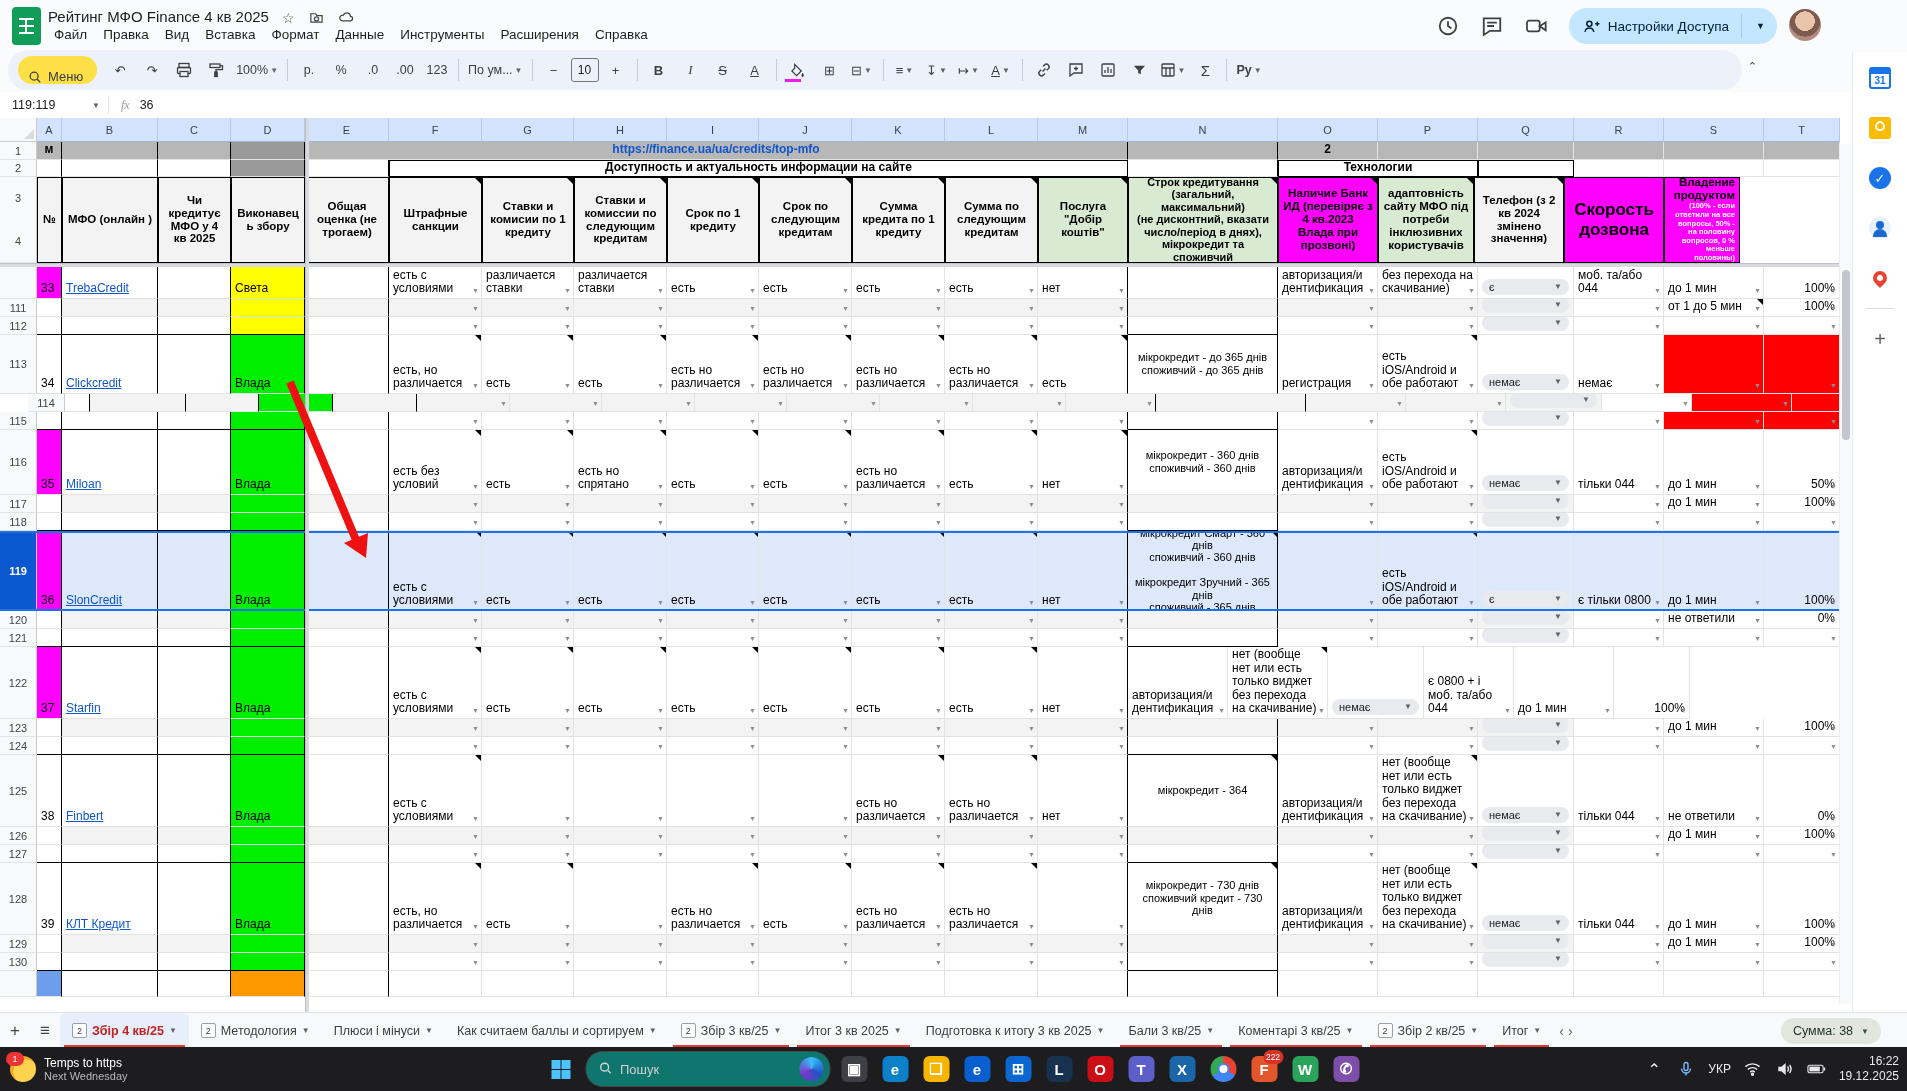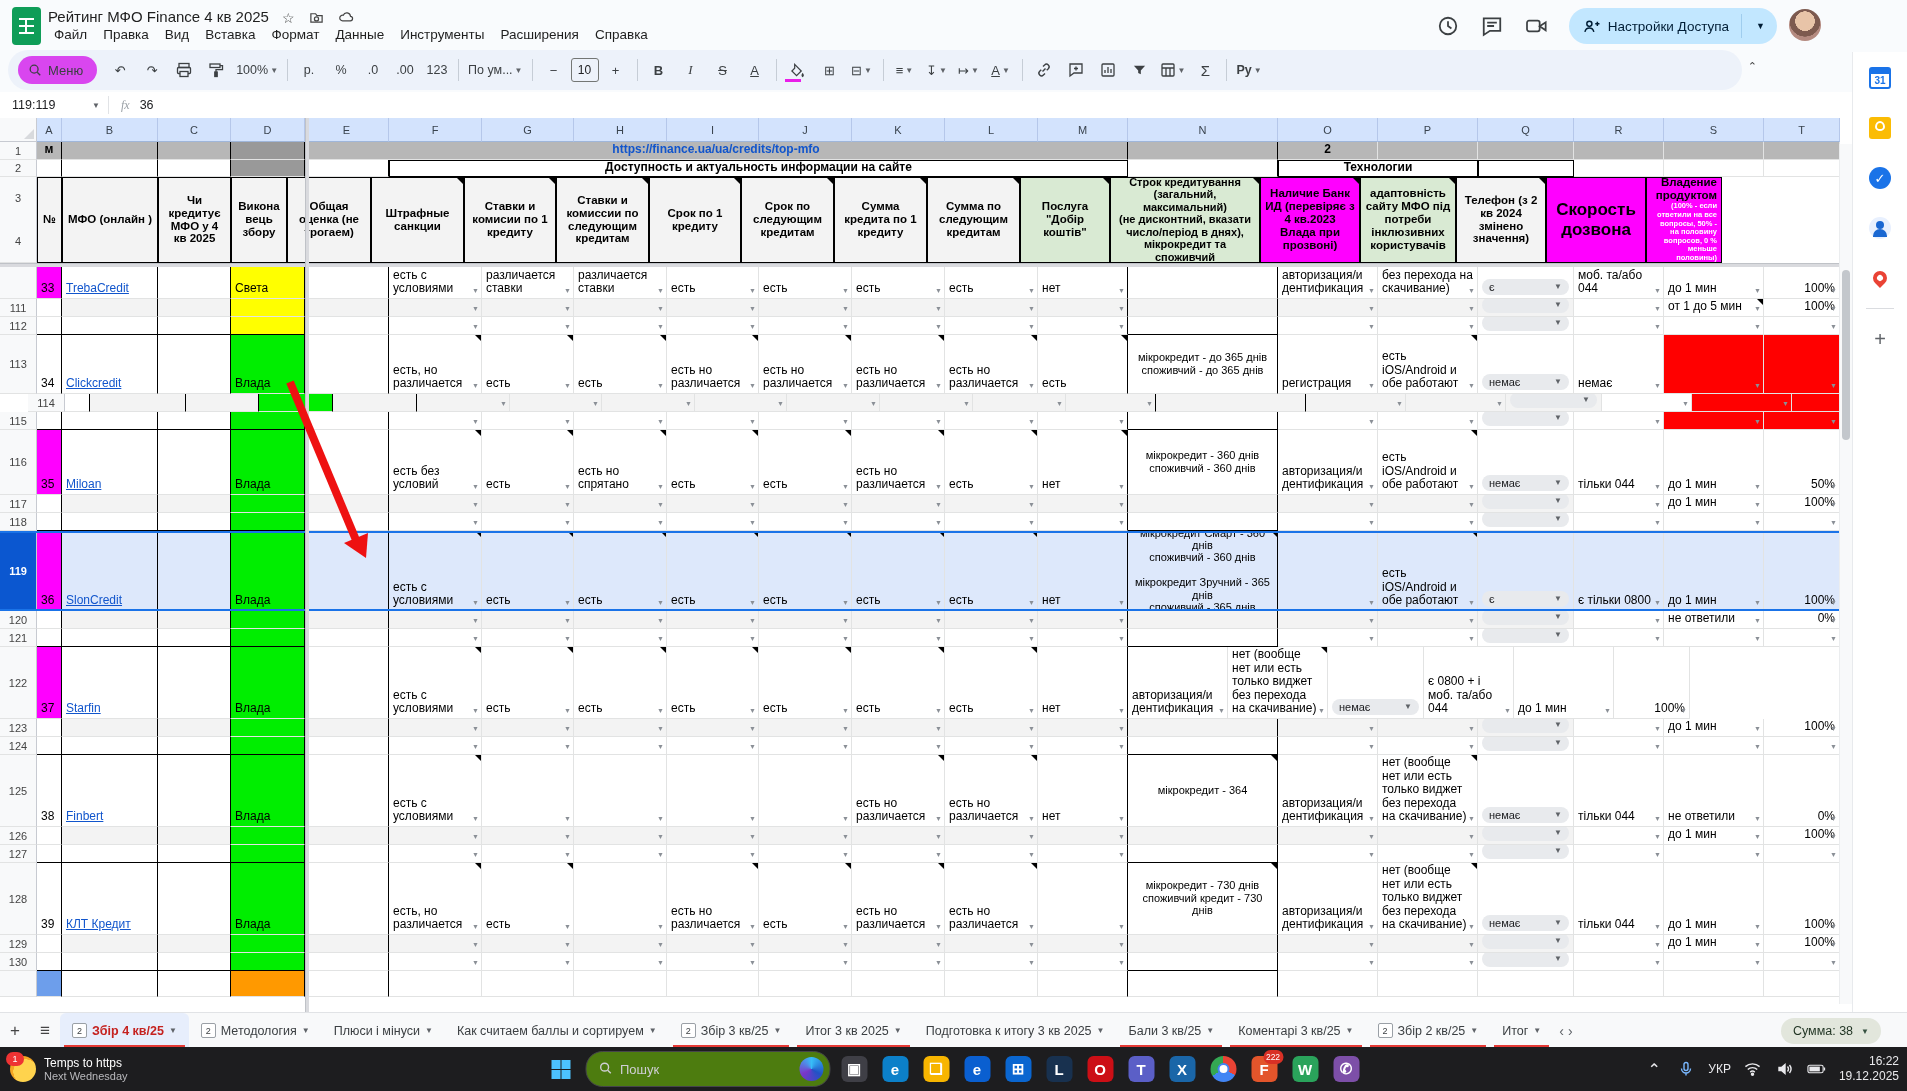--- a/index.html
+++ b/index.html
@@ -24,21 +24,21 @@
   .share-btn .car{font-size:9px;color:#001d35;padding:0 6px;}
   .avatar{position:absolute;right:86px;top:9px;width:32px;height:32px;border-radius:50%;
     background:radial-gradient(circle at 50% 38%,#e8c4a8 0 38%,#7d5a4f 39% 60%,#b48a80 61%);}
   
   .toolbar{position:absolute;top:50px;left:8px;width:1734px;height:40px;background:#edf2fa;border-radius:22px;display:flex;align-items:center;padding:0 10px;box-sizing:border-box;}
   .tb{display:flex;align-items:center;gap:2px;}
   .tb .it{min-width:24px;height:26px;display:flex;align-items:center;justify-content:center;border-radius:4px;color:#3c4043;font-size:13px;padding:0 3px;}
   .tb .txt{font-size:12.5px;color:#3c4043;}
   .tb .car{font-size:8px;color:#5f6368;margin-left:2px;}
   .tbsep{width:1px;height:22px;background:#c6cdd6;margin:0 6px;}
-  .menu-pill{display:flex;align-items:center;background:#d946ef;border-radius:16px;height:28px;padding:0 14px 0 10px;gap:6px;color:#3c4043;font-size:13px;}
+  .menu-pill{display:flex;align-items:flex-end;background:#fde047;border-radius:16px;height:28px;padding:0 14px 0 10px;gap:6px;color:#3c4043;font-size:13px;}
   .fontsize-box{width:26px;height:22px;border:1px solid #747775;border-radius:3px;display:flex;align-items:center;justify-content:center;font-size:12px;color:#202124;background:#edf2fa;}
   .fill-ic{position:relative;}
   .fill-ic::after{content:"";position:absolute;left:2px;bottom:1px;width:16px;height:3px;background:#e91ee9;}
   .collapse-ic{position:absolute;right:150px;top:60px;color:#444;font-size:11px;}
   
   .fxbar{position:absolute;top:92px;left:0;width:1852px;height:26px;background:#fff;border-bottom:1px solid #e1e3e6;display:flex;align-items:center;}
   .namebox{width:88px;display:flex;align-items:center;justify-content:space-between;padding:0 8px 0 12px;font-size:12.5px;color:#202124;}
   .namebox .car{font-size:8px;color:#5f6368;}
   .fxsep{width:1px;height:18px;background:#e1e3e6;}
   .fx{font-style:italic;color:#9aa0a6;font-size:12px;margin:0 10px 0 12px;font-family:"Liberation Serif",serif;}
@@ -110,21 +110,21 @@
   .wbadge{position:absolute;left:-4px;top:-4px;min-width:14px;height:14px;border-radius:7px;background:#e33;color:#fff;font-size:9px;display:flex;align-items:center;justify-content:center;padding:0 2px;}
   .wtxt .l1{font-size:12px;color:#fff;}
   .wtxt .l2{font-size:11px;color:#b9b9bd;}
   .centerapps{position:absolute;left:50%;transform:translateX(-50%);display:flex;align-items:center;gap:7px;}
   .startic{width:34px;height:34px;display:flex;align-items:center;justify-content:center;border-radius:5px;}
   .winlogo{width:19px;height:19px;background:
      linear-gradient(#4cc2ff,#4cc2ff) 0 0/9px 9px no-repeat,
      linear-gradient(#4cc2ff,#4cc2ff) 10px 0/9px 9px no-repeat,
      linear-gradient(#4cc2ff,#4cc2ff) 0 10px/9px 9px no-repeat,
      linear-gradient(#4cc2ff,#4cc2ff) 10px 10px/9px 9px no-repeat;}
-  .searchpill{display:flex;align-items:center;gap:8px;background:#4d7c0f;border:1px solid #45454a;border-radius:17px;height:34px;width:225px;padding:0 6px 0 12px;}
+  .searchpill{display:flex;align-items:center;gap:8px;background:#0f766e;border:1px solid #45454a;border-radius:17px;height:34px;width:225px;padding:0 6px 0 12px;}
   .searchpill .sg{color:#cfcfd4;font-size:13px;}
   .searchpill .ph{color:#cfcfd4;font-size:13px;flex:1;}
   .bingdot{width:24px;height:24px;border-radius:50%;background:conic-gradient(#37bdf8,#2053c5,#7a36c9,#37bdf8);}
   .app{position:relative;width:34px;height:34px;border-radius:5px;display:flex;align-items:center;justify-content:center;}
   .app .sq{width:26px;height:26px;border-radius:6px;display:flex;align-items:center;justify-content:center;color:#fff;font-weight:700;font-size:15px;}
   .app .abadge{position:absolute;right:-2px;top:-2px;min-width:16px;height:14px;border-radius:7px;background:#d93025;color:#fff;font-size:8.5px;display:flex;align-items:center;justify-content:center;padding:0 2px;}
   .app-chrome .sq{background:conic-gradient(#ea4335 0 33%,#4285f4 33% 66%,#34a853 66% 100%);border-radius:50%;position:relative;}
   .app-chrome .sq::after{content:"";position:absolute;left:7px;top:7px;width:12px;height:12px;border-radius:50%;background:#fff;border:2px solid #4285f4;box-sizing:border-box;}
   .tray{position:absolute;right:8px;display:flex;align-items:center;gap:12px;color:#e9e9ec;}
   .tray .tico{display:flex;align-items:center;justify-content:center;width:20px;height:20px;}
@@ -391,21 +391,21 @@
           <div class="cell s-r" style="width: 76px;"></div>
         </div>
         <div class="row" style="height: 86px;">
           <div class="gut band">
             <span>3</span>
             <span>4</span>
           </div>
           <div class="cell s-bkr s-hdr" style="width: 25px;"><span>№</span></div>
           <div class="cell s-bkr s-hdr" style="width: 96px;"><span>МФО (онлайн )</span></div>
           <div class="cell s-bkr s-hdr" style="width: 73px;"><span>Чи кредитує МФО у 4 кв 2025</span></div>
-          <div class="cell s-bkr s-hdr s-d999" style="width: 56px;"><span>Виконавець збору</span></div>
+          <div class="cell s-bkr s-hdr s-d999" style="width: 74px;"><span>Виконавець збору</span></div>
           <div class="cell s-bkr s-hdr" style="width: 84px;"><span>Общая оценка (не трогаем)</span></div>
           <div class="cell s-hdr" style="width: 93px;"><span>Штрафные санкции</span><span class="tri"></span></div>
           <div class="cell s-hdr" style="width: 92px;"><span>Ставки и комисии по 1 кредиту</span><span class="tri"></span></div>
           <div class="cell s-hdr" style="width: 93px;"><span>Ставки и комиссии по следующим кредитам</span><span class="tri"></span></div>
           <div class="cell s-hdr" style="width: 92px;"><span>Срок по 1 кредиту</span><span class="tri"></span></div>
           <div class="cell s-hdr" style="width: 93px;"><span>Срок по следующим кредитам</span><span class="tri"></span></div>
           <div class="cell s-hdr" style="width: 93px;"><span>Сумма кредита по 1 кредиту</span><span class="tri"></span></div>
           <div class="cell s-hdr" style="width: 93px;"><span>Сумма по следующим кредитам</span><span class="tri"></span></div>
           <div class="cell s-bkr s-hdr s-ghdr" style="width: 90px;"><span>Послуга "Добір коштів"</span><span class="tri"></span></div>
           <div class="cell s-bkr s-c s-m s-small s-hdr s-ghdr" style="width: 150px;"><span>Строк кредитування (загальний, максимальний)

